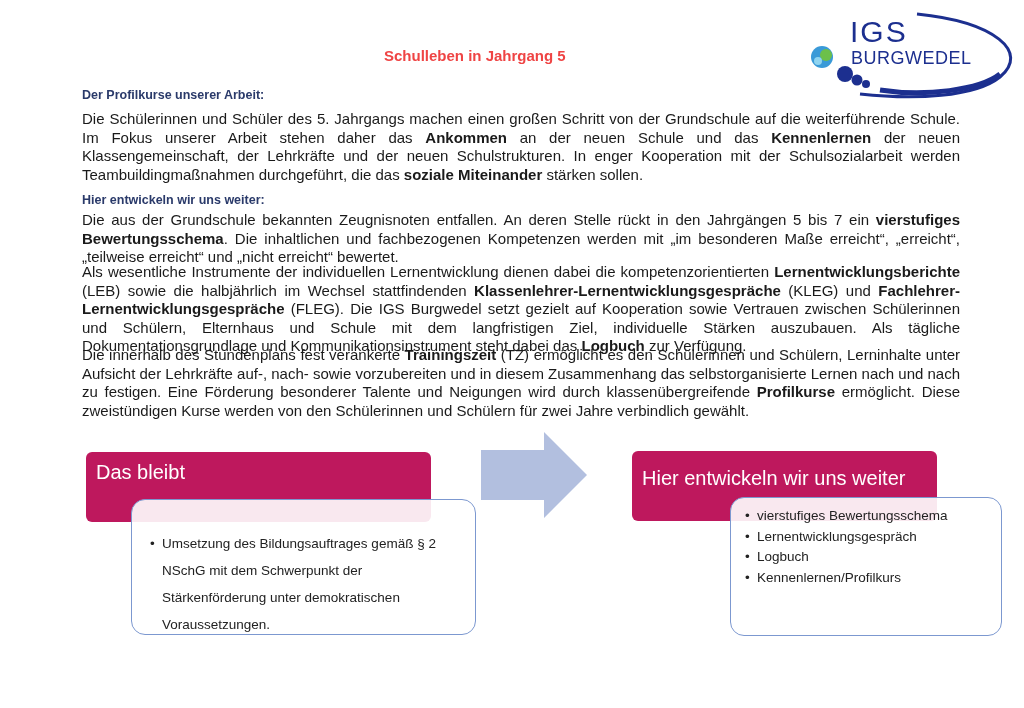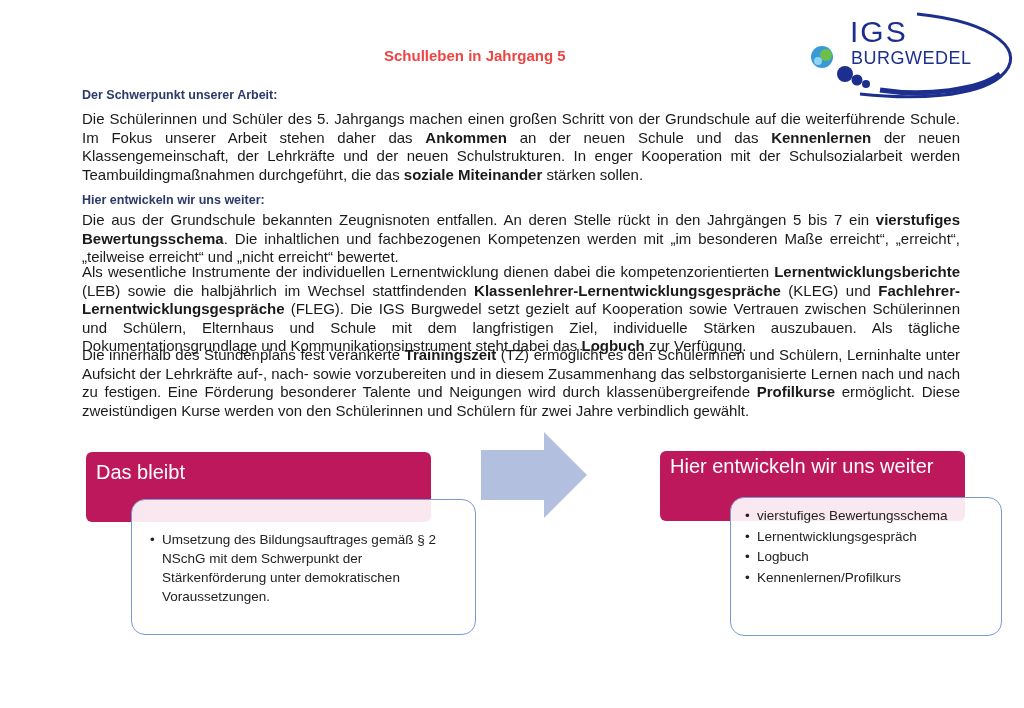--- a/index.html
+++ b/index.html
@@ -8,21 +8,21 @@
   .title { position:absolute; left:348px; top:47px; font-size:15px; font-weight:bold; color:#ef4444;margin-left:36px; }
   .logo { position:absolute; left:805px; top:2px; width:215px; height:105px; }
   .h2 { position:absolute; left:82px; font-size:12.5px; font-weight:bold; color:#2a3a6a; }
   .para { position:absolute; left:82px; width:878px; font-size:15px; line-height:18.5px;
           text-align:justify; color:#1a1a1a; }
   .para b { font-weight:bold; }
   .blue-head { position:absolute; background:#be185d; color:#fff; border-radius:6px;
                font-size:20px; line-height:25px; padding:8px 10px; box-sizing:border-box; }
   .white-box { position:absolute; background:rgba(255,255,255,0.9); border:1.5px solid #7c98d0;
                border-radius:14px; box-sizing:border-box; font-size:13.5px; color:#222;
-               padding:10px 12px 10px 20px; line-height:19px; }
+               padding:10px 12px 10px 20px; line-height:27px; }
   .white-box ul { margin:0; padding-left:0; list-style:none; }
   .white-box li { position:relative; padding-left:10px; }
   .white-box li::before { content:"•"; position:absolute; left:-2px; top:0; }
   .arrow { position:absolute; left:481px; top:432px; }
 </style>
 </head>
 <body>
 
 <div class="title">Schulleben in Jahrgang 5</div>
 
@@ -34,42 +34,42 @@
     <circle cx="52" cy="78" r="5.5" fill="#1c2f8f"></circle>
     <circle cx="61" cy="82" r="4" fill="#1c2f8f"></circle>
     <circle cx="17" cy="55" r="11" fill="#3a9ad8"></circle>
     <circle cx="21" cy="53" r="6" fill="#6cc04a"></circle>
     <circle cx="13" cy="59" r="4" fill="#8fd4f0"></circle>
     <text x="45" y="40" font-family="Liberation Sans, sans-serif" font-size="30" fill="#1c2f8f" letter-spacing="2">IGS</text>
     <text x="46" y="62" font-family="Liberation Sans, sans-serif" font-size="18" fill="#1c2f8f" letter-spacing="0.5">BURGWEDEL</text>
   </svg>
 </div>
 
-<div class="h2" style="top:88px;">Der Schwerpunkt unserer Arbeit:</div>
+<div class="h2" style="top:88px;">Der Profilkurse unserer Arbeit:</div>
 <div class="para" style="top:110px;" id="p-s1">Die Schülerinnen und Schüler des 5. Jahrgangs machen einen großen Schritt von der Grundschule auf die weiterführende Schule. Im Fokus unserer Arbeit stehen daher das <b>Ankommen</b> an der neuen Schule und das <b>Kennenlernen</b> der neuen Klassengemeinschaft, der Lehrkräfte und der neuen Schulstrukturen. In enger Kooperation mit der Schulsozialarbeit werden Teambuildingmaßnahmen durchgeführt, die das <b>soziale Miteinander</b> stärken sollen.</div>
 
 <div class="h2" style="top:193px;">Hier entwickeln wir uns weiter:</div>
 <div class="para" style="top:211px;" id="p-s2-0">Die aus der Grundschule bekannten Zeugnisnoten entfallen. An deren Stelle rückt in den Jahrgängen 5 bis 7 ein <b>vierstufiges Bewertungsschema</b>. Die inhaltlichen und fachbezogenen Kompetenzen werden mit „im besonderen Maße erreicht“, „erreicht“, „teilweise erreicht“ und „nicht erreicht“ bewertet.</div>
 <div class="para" style="top:263px;" id="p-s2-1">Als wesentliche Instrumente der individuellen Lernentwicklung dienen dabei die kompetenzorientierten <b>Lernentwicklungsberichte</b> (LEB) sowie die halbjährlich im Wechsel stattfindenden <b>Klassenlehrer-Lernentwicklungsgespräche</b> (KLEG) und <b>Fachlehrer-Lernentwicklungsgespräche</b> (FLEG). Die IGS Burgwedel setzt gezielt auf Kooperation sowie Vertrauen zwischen Schülerinnen und Schülern, Elternhaus und Schule mit dem langfristigen Ziel, individuelle Stärken auszubauen. Als tägliche Dokumentationsgrundlage und Kommunikationsinstrument steht dabei das <b>Logbuch</b> zur Verfügung.</div>
 <div class="para" style="top:346px;" id="p-s2-2">Die innerhalb des Stundenplans fest verankerte <b>Trainingszeit</b> (TZ) ermöglicht es den Schülerinnen und Schülern, Lerninhalte unter Aufsicht der Lehrkräfte auf-, nach- sowie vorzubereiten und in diesem Zusammenhang das selbstorganisierte Lernen nach und nach zu festigen. Eine Förderung besonderer Talente und Neigungen wird durch klassenübergreifende <b>Profilkurse</b> ermöglicht. Diese zweistündigen Kurse werden von den Schülerinnen und Schülern für zwei Jahre verbindlich gewählt.</div>
 
 <div class="blue-head" style="left:86px; top:452px; width:345px; height:70px;">
   <span>Das bleibt</span>
 </div>
 <div class="white-box" style="left:131px; top:499px; width:345px; height:136px; padding-top:30px;">
   <ul>
     <li>Umsetzung des Bildungsauftrages gemäß § 2 NSchG mit dem Schwerpunkt der Stärkenförderung unter demokratischen Voraussetzungen.</li>
   </ul>
 </div>
 
 <svg class="arrow" width="108" height="86" viewBox="0 0 108 86">
   <polygon points="0,18 63,18 63,0 106,43 63,86 63,68 0,68" fill="#b2bfdf"></polygon>
 </svg>
 
-<div class="blue-head" style="left:632px; top:451px; width:305px; height:70px; padding-top:2px; line-height:27px;margin-left:28px;">
+<div class="blue-head" style="left:632px; top:451px; width:305px; height:70px; padding-top:14px; line-height:27px;">
   <span>Hier entwickeln wir uns weiter</span>
 </div>
 <div class="white-box" style="left:730px; top:497px; width:272px; height:139px; padding-top:8px; padding-left:16px; line-height:20.5px;">
   <ul>
     <li>vierstufiges Bewertungsschema</li>
     <li>Lernentwicklungsgespräch</li>
     <li>Logbuch</li>
     <li>Kennenlernen/Profilkurs</li>
   </ul>
 </div>

